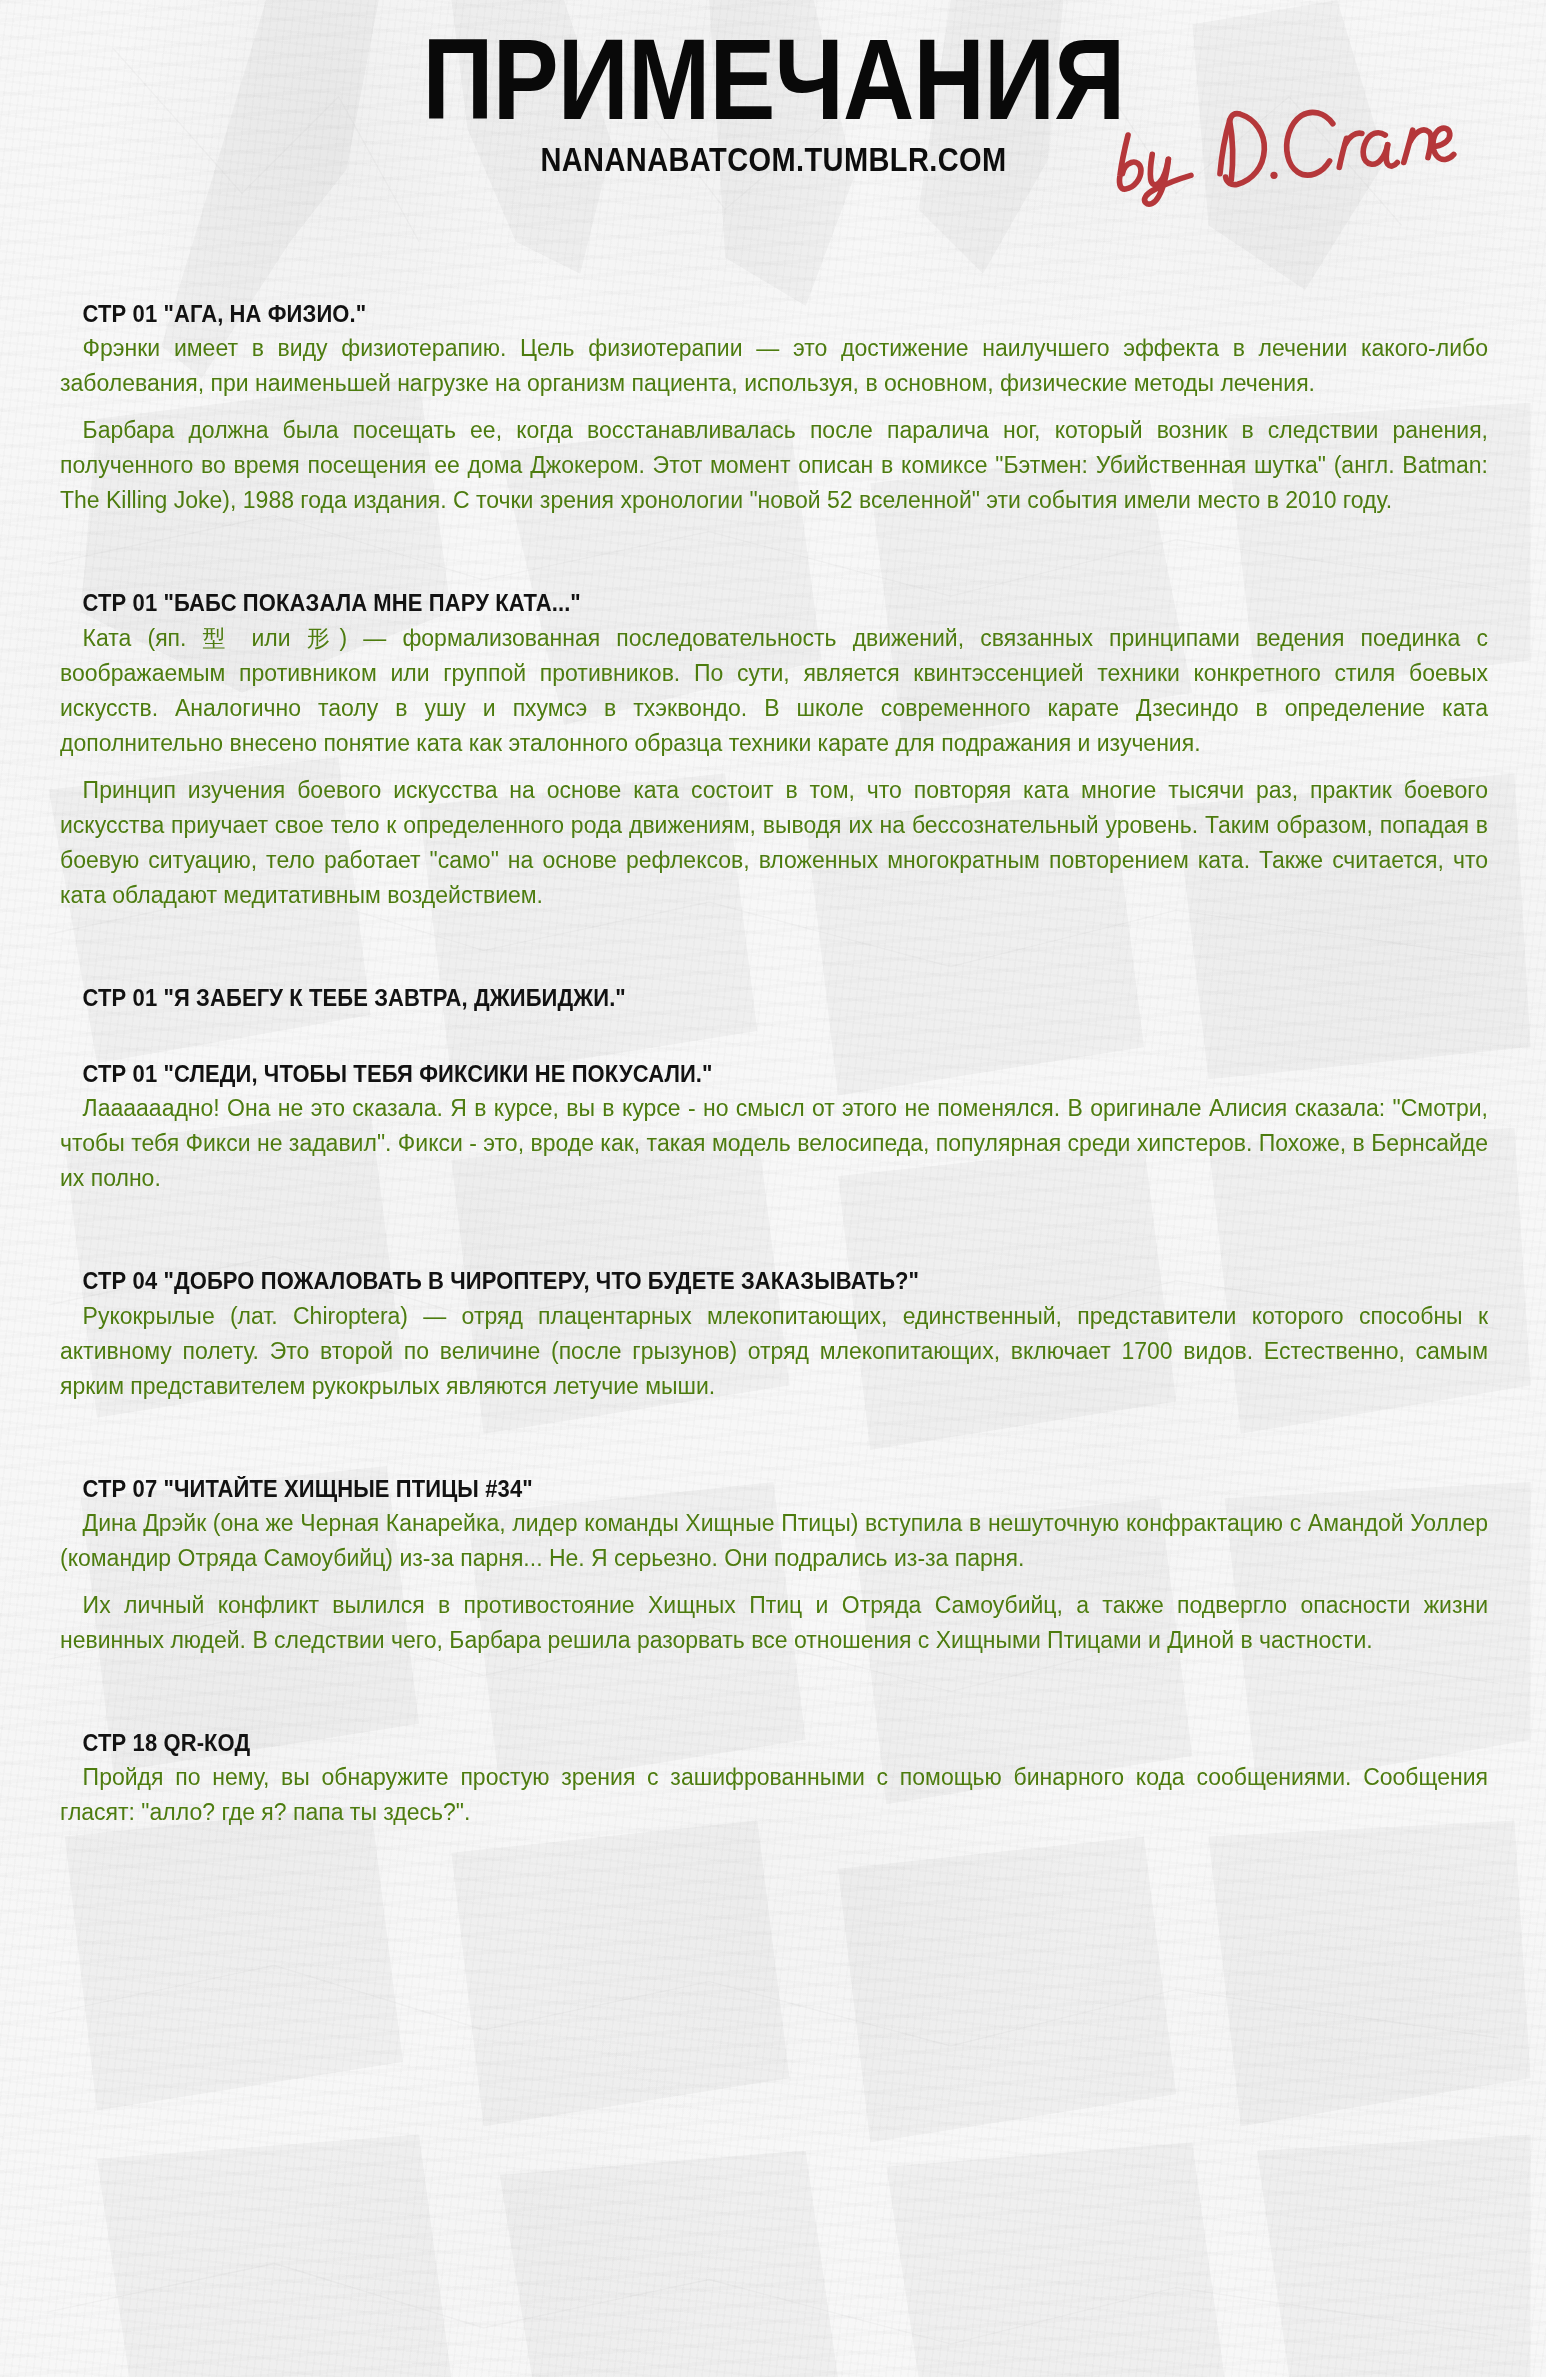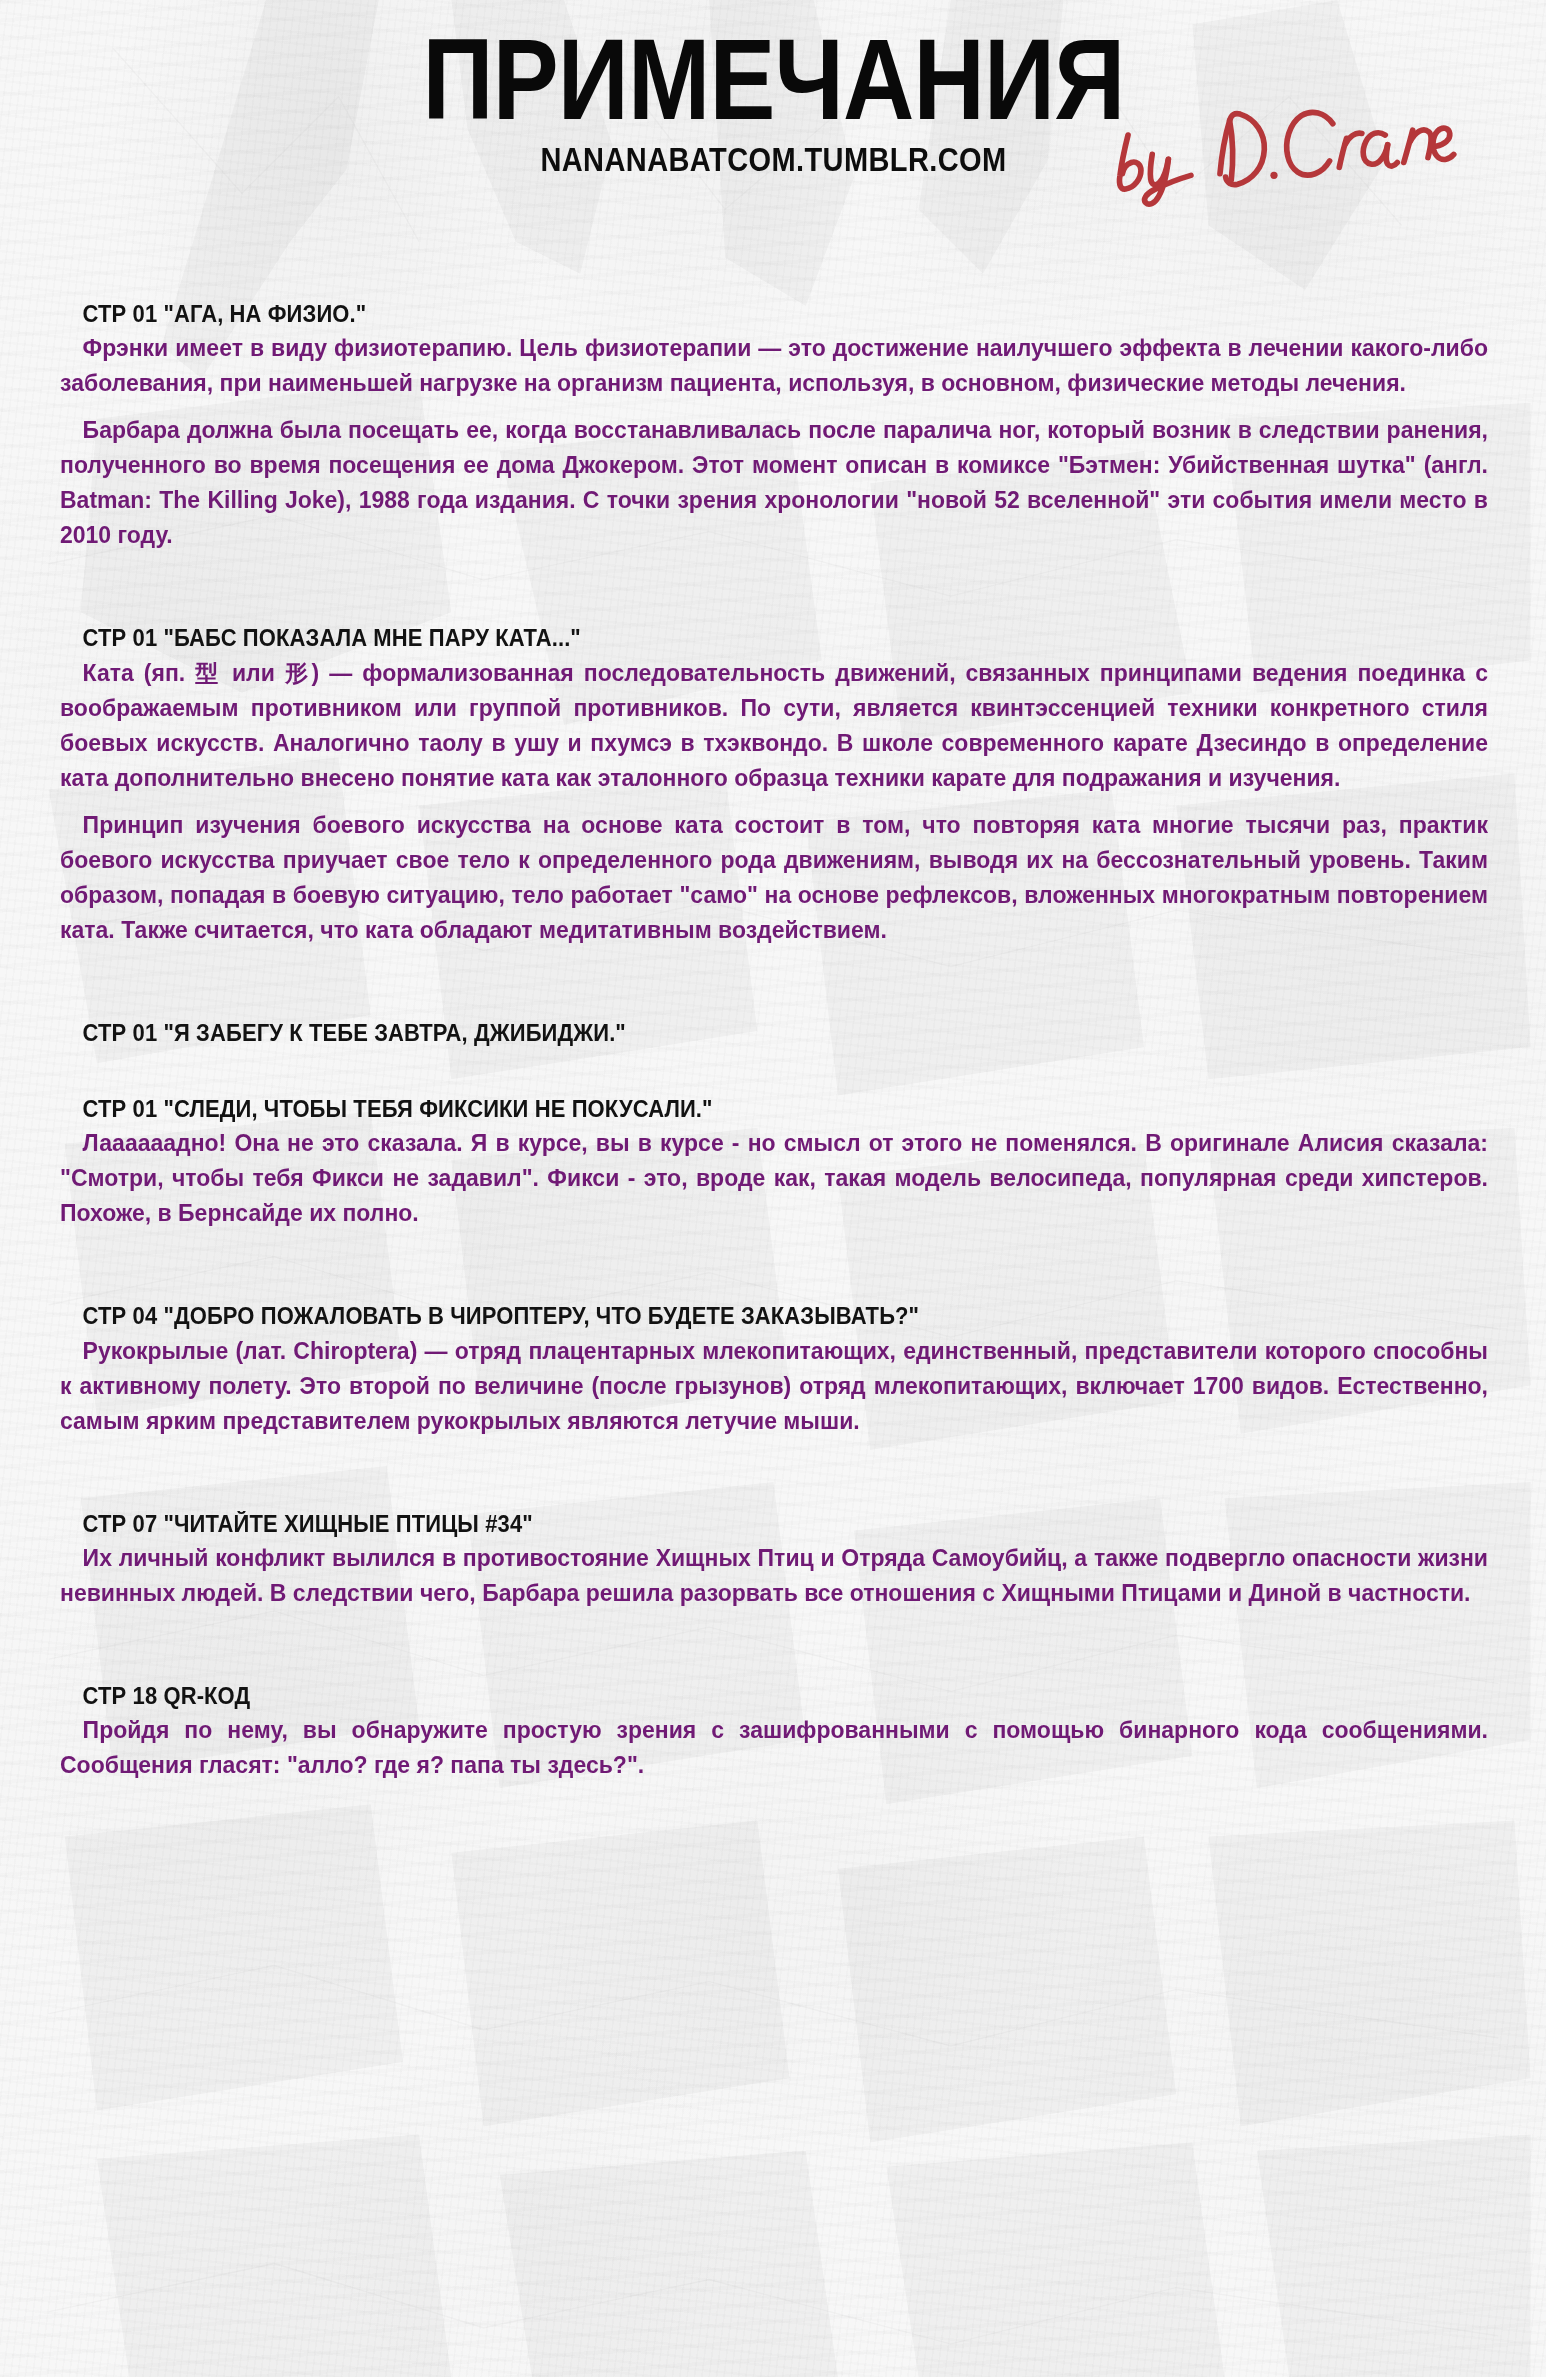--- a/index.html
+++ b/index.html
@@ -112,24 +112,24 @@
     line-height: 1.28;
     color: #121212;
     letter-spacing: 0.1px;
     margin: 0 0 3.2px 22.6px;
     transform: scaleY(1.06);
     transform-origin: left top;
     white-space: nowrap;
   }
   .note-para {
     font-family: "Liberation Sans Narrow", "Liberation Sans", sans-serif;
-    font-weight: 700;
+    font-weight: 400;
     font-size: 23px;
     line-height: 35px;
-    color: #701a75;
+    color: #4d7c0f;
     text-align: justify;
     text-indent: 22.6px;
     margin: 0;
     hyphens: none;
   }
   .note-para + .note-para { margin-top: 12px; }
   .gap-lg { height: 71px; }
   .gap-md { height: 45px; }
 </style>
 </head>
@@ -253,20 +253,21 @@
 
     <section class="note-block">
       <h2 class="note-heading">СТР 04 "ДОБРО ПОЖАЛОВАТЬ В ЧИРОПТЕРУ, ЧТО БУДЕТЕ ЗАКАЗЫВАТЬ?"</h2>
       <p class="note-para">Рукокрылые (лат. Chiroptera) — отряд плацентарных млекопитающих, единственный, представители которого способны к активному полету. Это второй по величине (после грызунов) отряд млекопитающих, включает 1700 видов. Естественно, самым ярким представителем рукокрылых являются летучие мыши.</p>
     </section>
 
     <div class="gap-lg"></div>
 
     <section class="note-block">
       <h2 class="note-heading">СТР 07 "ЧИТАЙТЕ ХИЩНЫЕ ПТИЦЫ #34"</h2>
+      <p class="note-para">Дина Дрэйк (она же Черная Канарейка, лидер команды Хищные Птицы) вступила в нешуточную конфрактацию с Амандой Уоллер (командир Отряда Самоубийц) из-за парня... Не. Я серьезно. Они подрались из-за парня.</p>
       <p class="note-para">Их личный конфликт вылился в противостояние Хищных Птиц и Отряда Самоубийц, а также подвергло опасности жизни невинных людей. В следствии чего, Барбара решила разорвать все отношения с Хищными Птицами и Диной в частности.</p>
     </section>
 
     <div class="gap-lg"></div>
 
     <section class="note-block">
       <h2 class="note-heading">СТР 18 QR-КОД</h2>
       <p class="note-para">Пройдя по нему, вы обнаружите простую зрения с зашифрованными с помощью бинарного кода сообщениями. Сообщения гласят: "алло? где я? папа ты здесь?".</p>
     </section>
 

